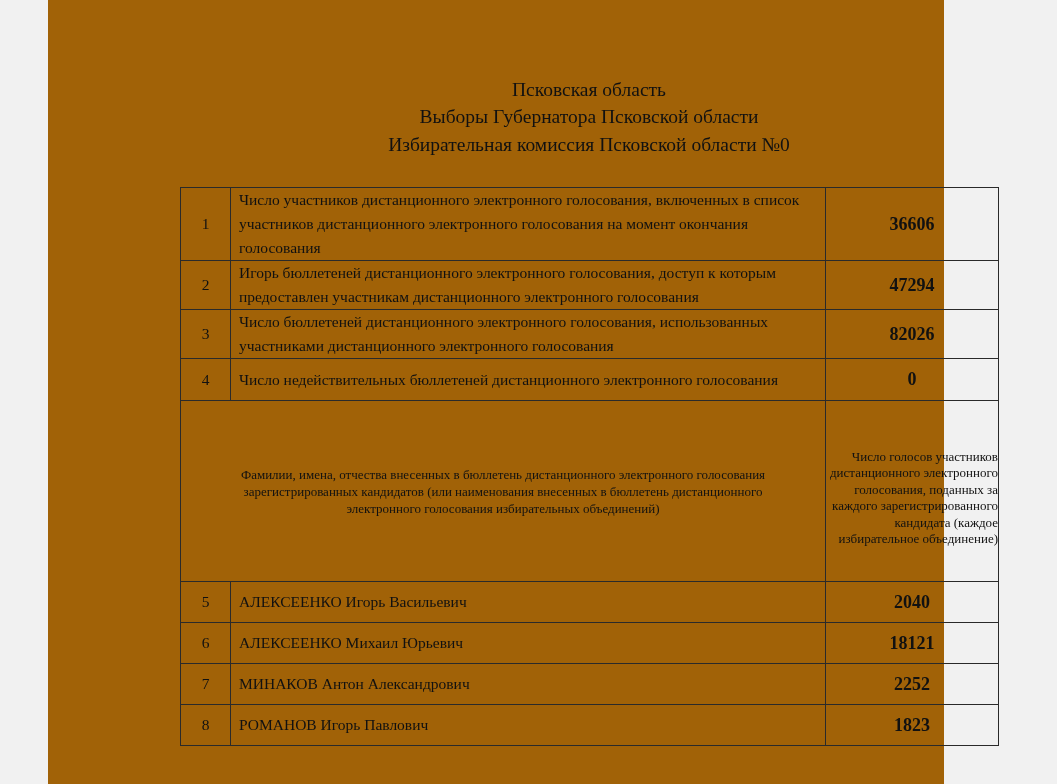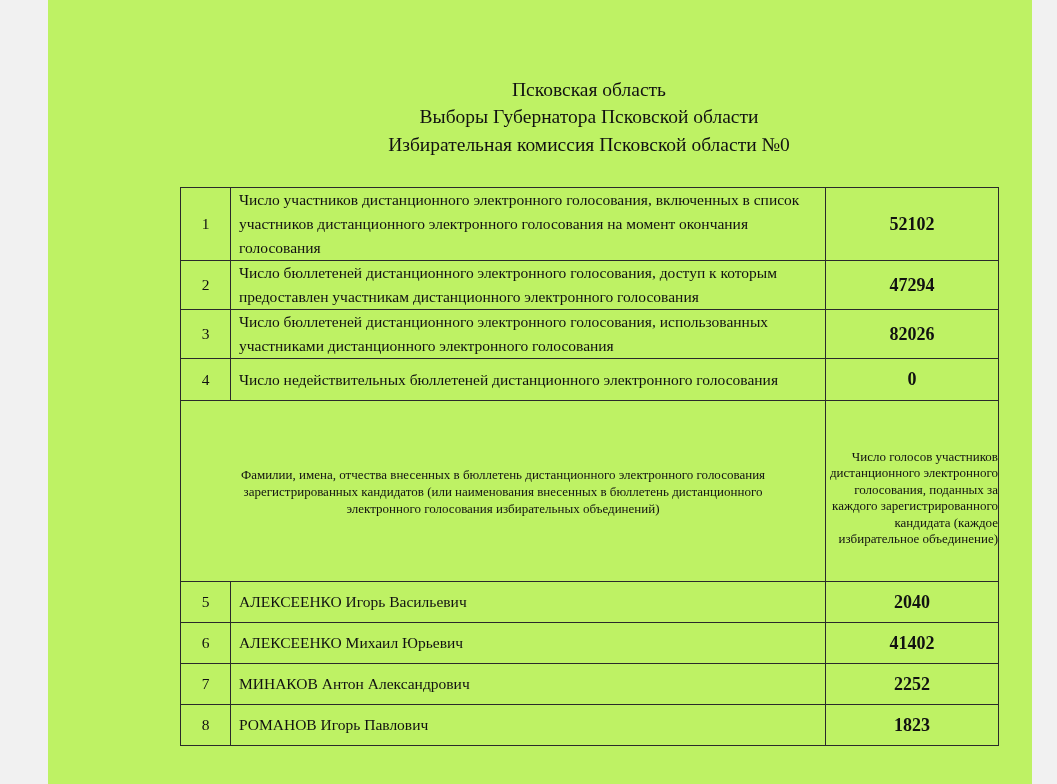--- a/index.html
+++ b/index.html
@@ -7,23 +7,23 @@
       padding: 0;
       width: 1057px;
       height: 784px;
       background: #f1f1f1;
       overflow: hidden;
     }
     .page {
       position: absolute;
       left: 48px;
       top: 0;
-      width: 984px;
+      width: 896px;
       height: 784px;
-      background: #bef264;
+      background: #a16207;
       font-family: "Liberation Serif", "DejaVu Serif", serif;
       color: #111;
     }
     .heading {
       position: absolute;
       left: 0;
       width: 1082px;
       text-align: center;
       font-size: 19.5px;
       line-height: 27px;
@@ -95,25 +95,25 @@
   <table class="results">
     <colgroup>
       <col class="c-num">
         <col class="c-desc">
         <col class="c-val">
     </colgroup>
     <tbody>
       <tr class="r1">
         <td class="num">1</td>
         <td class="desc">Число участников дистанционного электронного голосования, включенных в список участников дистанционного электронного голосования на момент окончания голосования</td>
-        <td class="val">52102</td>
+        <td class="val">36606</td>
       </tr>
       <tr class="r2">
         <td class="num">2</td>
-        <td class="desc">Число бюллетеней дистанционного электронного голосования, доступ к которым предоставлен участникам дистанционного электронного голосования</td>
+        <td class="desc">Игорь бюллетеней дистанционного электронного голосования, доступ к которым предоставлен участникам дистанционного электронного голосования</td>
         <td class="val">47294</td>
       </tr>
       <tr class="r3">
         <td class="num">3</td>
         <td class="desc">Число бюллетеней дистанционного электронного голосования, использованных участниками дистанционного электронного голосования</td>
         <td class="val">82026</td>
       </tr>
       <tr class="r4">
         <td class="num">4</td>
         <td class="desc">Число недействительных бюллетеней дистанционного электронного голосования</td>
@@ -124,21 +124,21 @@
         <td class="hdr-val">Число голосов участников дистанционного электронного голосования, поданных за каждого зарегистрированного кандидата (каждое избирательное объединение)</td>
       </tr>
       <tr class="rc">
         <td class="num">5</td>
         <td class="desc">АЛЕКСЕЕНКО Игорь Васильевич</td>
         <td class="val">2040</td>
       </tr>
       <tr class="rc">
         <td class="num">6</td>
         <td class="desc">АЛЕКСЕЕНКО Михаил Юрьевич</td>
-        <td class="val">41402</td>
+        <td class="val">18121</td>
       </tr>
       <tr class="rc">
         <td class="num">7</td>
         <td class="desc">МИНАКОВ Антон Александрович</td>
         <td class="val">2252</td>
       </tr>
       <tr class="rc">
         <td class="num">8</td>
         <td class="desc">РОМАНОВ Игорь Павлович</td>
         <td class="val">1823</td>

